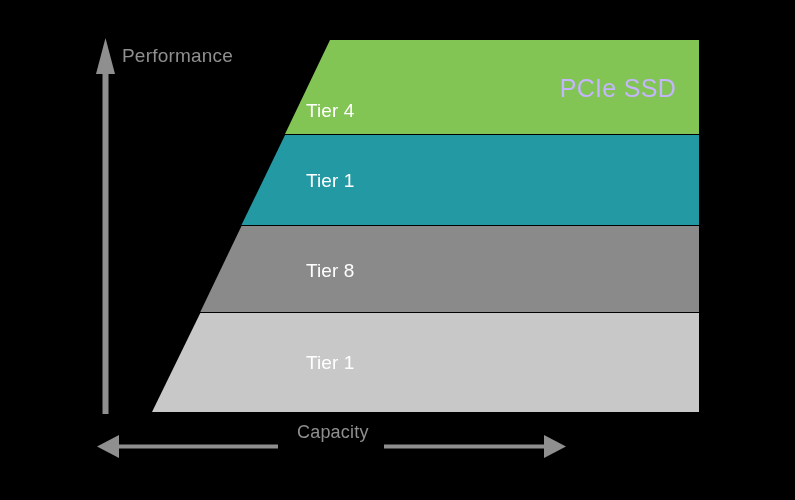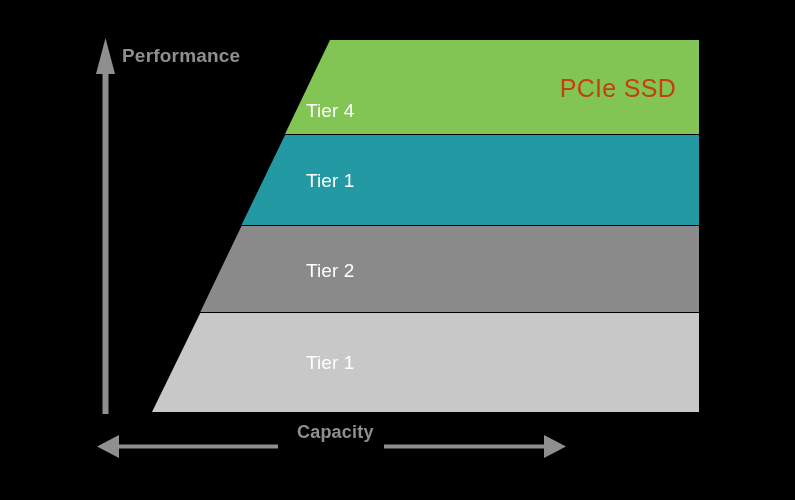--- a/index.html
+++ b/index.html
@@ -37,21 +37,21 @@
   .txt {
     position: absolute;
     white-space: nowrap;
     line-height: 1;
     pointer-events: none;
   }
 
   .axis-label {
     color: #8f8f8f;
     font-size: 19px;
-    font-weight: bold;
+    font-weight: normal;
     letter-spacing: 0.2px;
   }
 
   #performance-label {
     left: 122px;
     top: 46px;
   }
 
   #capacity-label {
     left: 297px;
@@ -60,21 +60,21 @@
   }
 
   .tier-label {
     color: #ffffff;
     font-size: 19px;
     font-weight: normal;
     letter-spacing: 0.1px;
   }
 
   .media-label {
-    color: #c2410c;
+    color: #c4b5fd;
     font-size: 25px;
     font-weight: normal;
     letter-spacing: 0.3px;
     margin-left: 36px;
   }
 
   
   #tier-label-0 { left: 306px; top: 101px; }
   #tier-label-1 { left: 306px; top: 171px; }
   #tier-label-2 { left: 306px; top: 261px; }
@@ -118,18 +118,18 @@
     </g>
 
   </svg>
 
   <div class="txt axis-label" id="performance-label">Performance</div>
 
   <div class="txt axis-label" id="capacity-label">Capacity</div>
 
   <div class="txt tier-label" id="tier-label-0">Tier 4</div>
   <div class="txt tier-label" id="tier-label-1">Tier 1</div>
-  <div class="txt tier-label" id="tier-label-2">Tier 2</div>
+  <div class="txt tier-label" id="tier-label-2">Tier 8</div>
   <div class="txt tier-label" id="tier-label-3">Tier 1</div>
 
   <div class="txt media-label" id="media-label-0">PCIe SSD</div>
 
 </div>
 
 </body></html>

